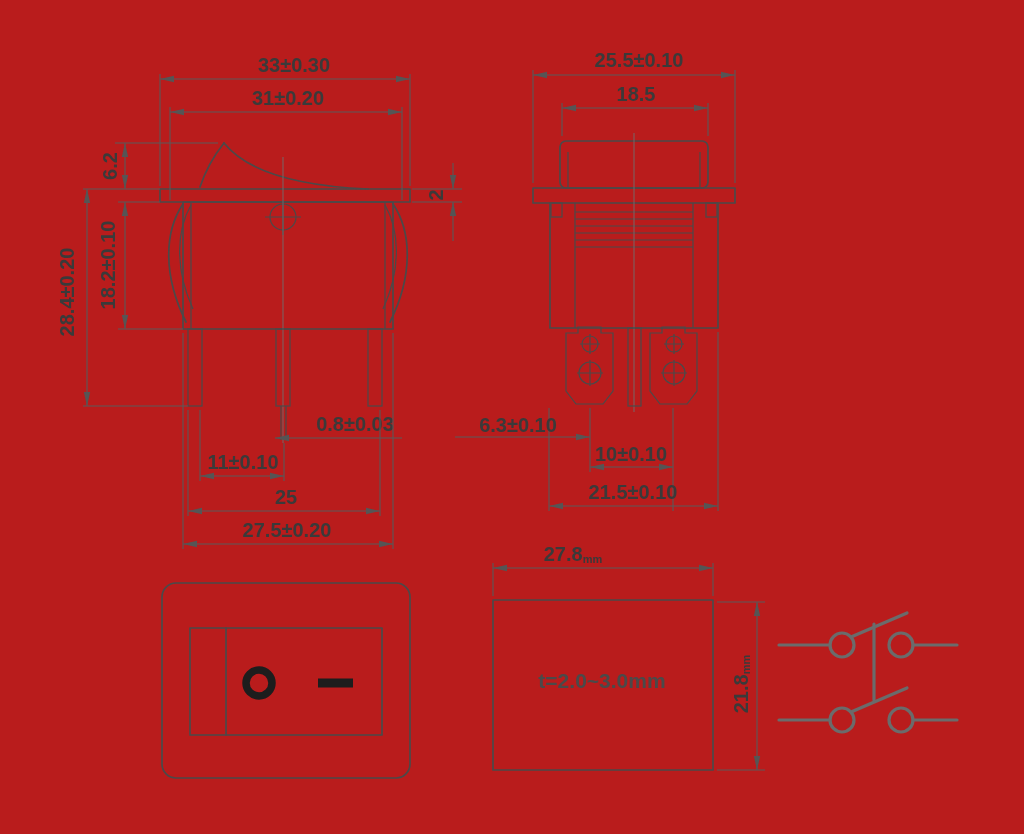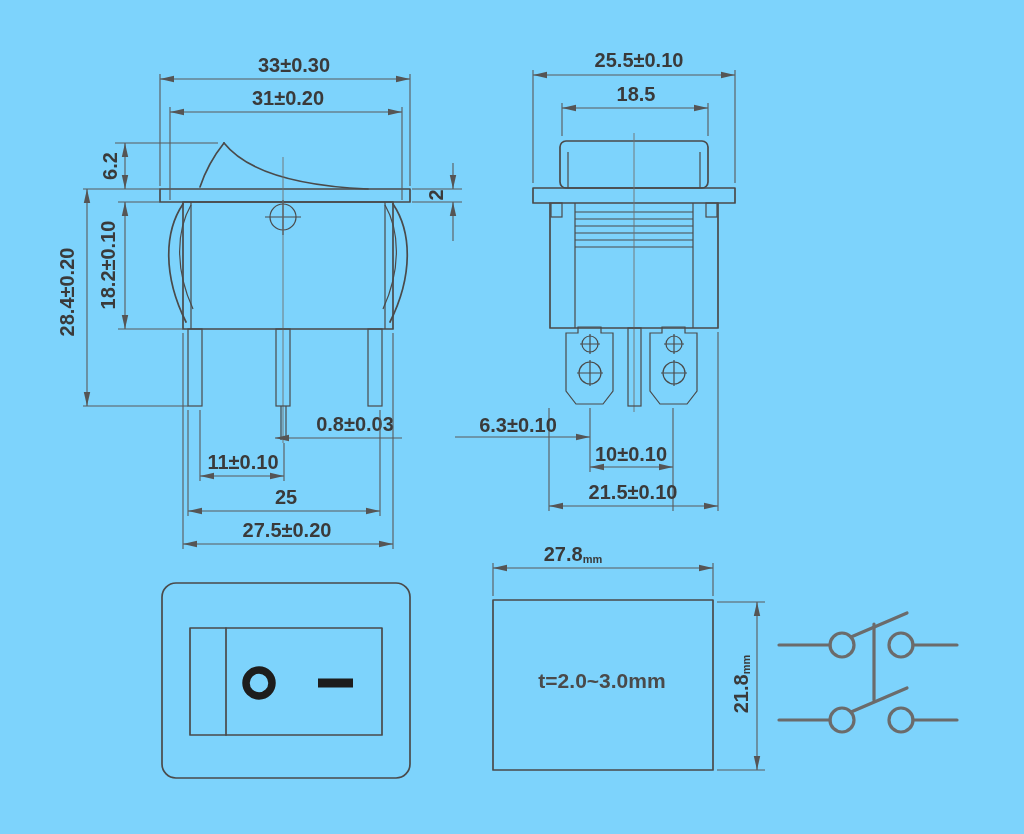--- a/index.html
+++ b/index.html
@@ -1,16 +1,16 @@
 <!DOCTYPE html>
 <html><head>
 <meta charset="utf-8">
 <style>
   html,body{margin:0;padding:0;background:#ffffff;}
-  .stage{position:relative;width:1024px;height:834px;background:#7dd3fc;overflow:hidden;
+  .stage{position:relative;width:1024px;height:834px;background:#b91c1c;overflow:hidden;
          font-family:"Liberation Sans", sans-serif;}
   svg{display:block;}
   .geo{stroke:#4a4a4a;stroke-width:1.7;fill:none;stroke-linecap:round;stroke-linejoin:round;}
   .geo2{stroke:#4a4a4a;stroke-width:1.2;fill:none;}
   .dim{stroke:#5a5a5a;stroke-width:1.1;fill:none;}
   .cl{stroke:#6f6f6f;stroke-width:0.9;fill:none;}
   .dimtxt{font-family:"Liberation Sans", sans-serif;font-size:20px;font-weight:700;
           fill:#3a3a3a;text-anchor:middle;}
   .sub{font-size:11px;font-weight:700;fill:#3a3a3a;}
   .note{font-family:"Liberation Sans", sans-serif;font-size:21px;font-weight:700;

